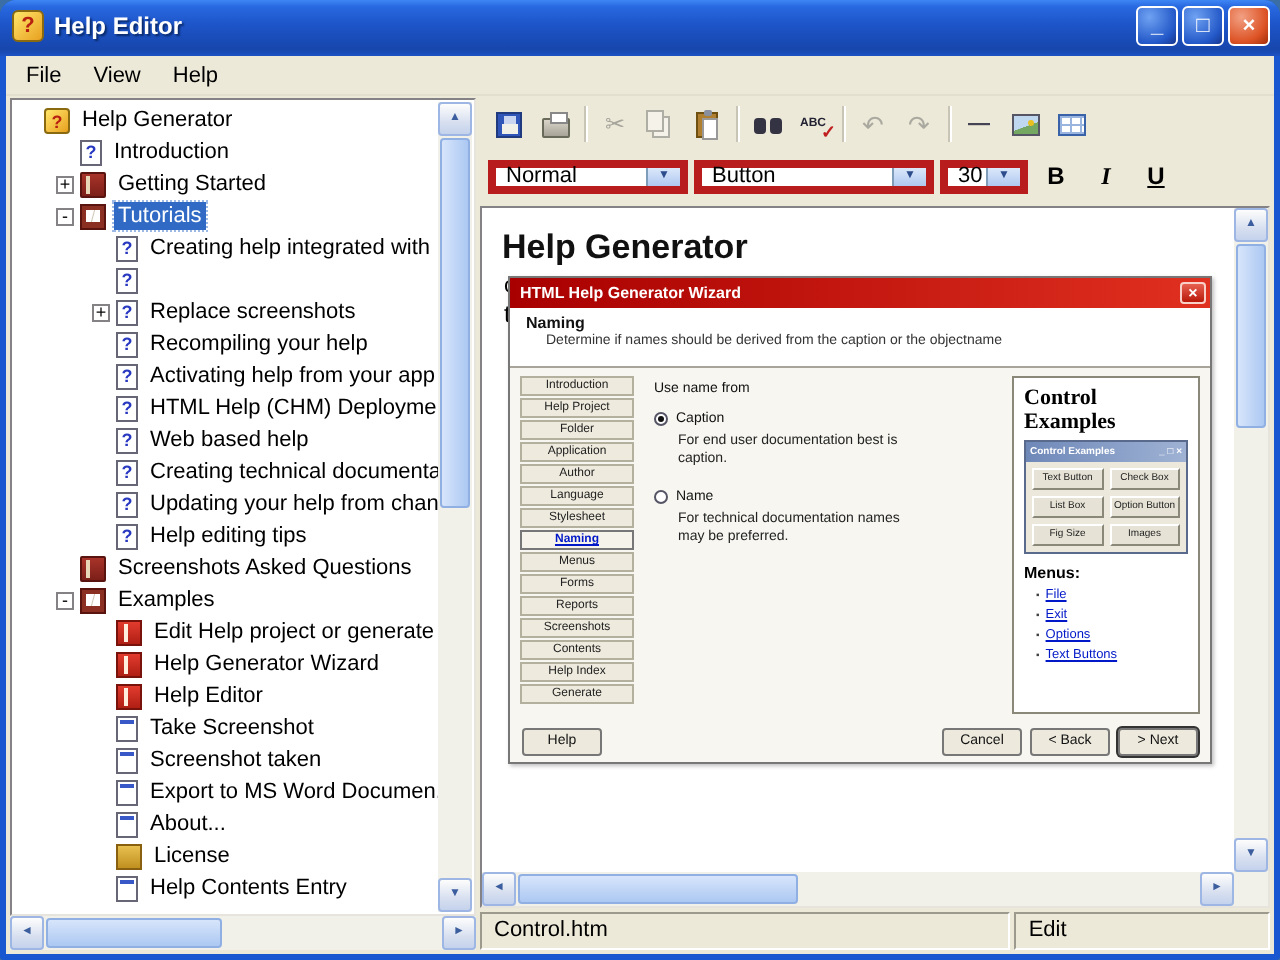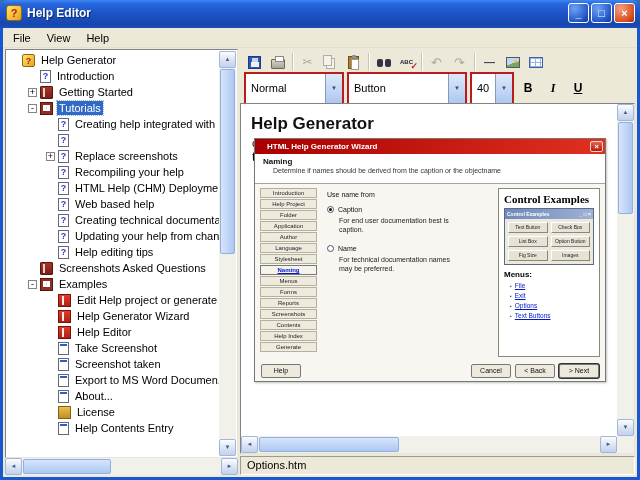--- a/index.html
+++ b/index.html
@@ -84,21 +84,21 @@
 .tb-find::before{left:0}.tb-find::after{right:0}
 .tb-spell{font-size:6px;font-weight:bold;color:#223}
 .tb-spell::after{content:"✓";position:absolute;right:-5px;bottom:-6px;color:#C02020;font-size:9px}
 .tb-undo,.tb-redo{font-size:13px;color:#3A5FA8}
 .tb-hr{font-size:11px;font-weight:bold;color:#445}
 .tb-img{width:14px;height:11px;border:1px solid #556;background:linear-gradient(160deg,#BFD8F0 55%,#74A862 56%)}
 .tb-img::before{content:"";position:absolute;right:2px;top:2px;width:3px;height:3px;border-radius:50%;background:#E8C020}
 .tb-table{width:14px;height:11px;border:1px solid #3A62A8;background-color:#fff;background-image:linear-gradient(#9AB4E0 1px,transparent 1px),linear-gradient(90deg,#9AB4E0 1px,transparent 1px);background-size:5px 4px}
 
 .toolbar2{position:absolute;top:26px;left:0;right:0;height:26px;display:flex;align-items:center;gap:3px;padding:0 4px}
-.dd{height:33px;background:#fff;border:2px solid #b91c1c;display:flex;align-items:center;font-size:11px;padding-left:5px;color:#000}
+.dd{height:17px;background:#fff;border:4px solid #b91c1c;display:flex;align-items:center;font-size:11px;padding-left:5px;color:#000}
 .dd-val{flex:1;overflow:hidden;white-space:nowrap}
 .dd-ar{width:17px;height:100%;flex:none;background:linear-gradient(180deg,#DCE8FA,#AFC8F0);border-left:1px solid #7F9DB9;display:flex;align-items:center;justify-content:center;color:#2C4C8C;font-size:6px}
 .dd-ar::before{content:"▼"}
 .dd.fmt{width:100px}.dd.fnt{width:120px}.dd.fsz{width:44px}
 .fbtn{width:22px;height:22px;background:transparent;border:1px solid transparent;font-size:12px;text-align:center;color:#000;padding:0}
 .fbtn.bold{font-weight:bold}
 .fbtn.italic{font-style:italic;font-family:"Liberation Serif","DejaVu Serif",serif;font-weight:bold}
 .fbtn.under{text-decoration:underline;font-weight:bold}
 
 .contentwrap{position:absolute;top:54px;left:0;right:0;bottom:21px;background:#fff;border:1px solid;border-color:#848284 #E6E4DC #E6E4DC #848284}
@@ -106,37 +106,37 @@
 .doc-h1{font-size:17px;font-weight:bold;color:#111;margin:10px 0 0 10px}
 .contentwrap>.sb-v{right:0;top:0;bottom:17px}
 .contentwrap>.sb-h{left:0;right:17px;bottom:0}
 .doc-frag{font-size:11px;margin:3px 0 0 11px;color:#000}
 .doc-para{font-size:12px;margin:1px 0 0 11px;color:#000}
 .doc-li{font-size:12px;margin:8px 0 0 24px;display:flex;gap:16px;color:#000}
 .doc-link{color:#0018C8;text-decoration:underline}
 
 
 .wiz{position:absolute;left:13px;top:34px;width:352px;height:244px;border:1px solid #777;background:#F7F6F0;box-shadow:1px 1px 2px rgba(0,0,0,.25)}
-.wiz-title{position:absolute;top:0;left:0;right:0;height:15px;background:linear-gradient(90deg,#A80000,#E03020);color:#fff;font-size:8px;font-weight:bold;line-height:15px;padding-left:12px}
+.wiz-title{position:absolute;top:0;left:0;right:0;height:15px;background:linear-gradient(90deg,#A80000,#E03020);color:#fff;font-size:8px;font-weight:bold;line-height:15px;padding-left:5px}
 .wiz-x{position:absolute;top:2px;right:2px;width:13px;height:11px;background:linear-gradient(#E86050,#B81808);border:1px solid #F8D0C8;border-radius:2px;color:#fff;font-size:8px;line-height:9px;text-align:center;font-weight:bold}
 .wiz-head{position:absolute;top:15px;left:0;right:0;height:30px;background:#fff;border-bottom:1px solid #A8A49A;padding:3px 8px}
 .wh-t{font-size:8px;font-weight:bold;color:#111}
 .wh-d{font-size:7px;color:#333;padding-left:10px;margin-top:1px}
 .wiz-body{position:absolute;top:46px;left:0;right:0;bottom:21px}
 .wiz-nav{position:absolute;left:5px;top:3px;width:57px}
 .wn{height:10px;margin-bottom:1px;background:#EEEBDE;border:1px solid #B4B09E;font-size:6px;line-height:8px;text-align:center;color:#222;overflow:hidden}
 .wn.active{color:#0018C8;text-decoration:underline;border-color:#777;background:#F6F4EA;font-weight:bold}
 .wiz-mid{position:absolute;left:72px;top:6px;width:148px;font-size:7px;color:#111}
 .wm-use{margin-bottom:8px}
 .opt{margin-bottom:10px}
 .orow{display:flex;align-items:center;gap:4px}
 .radio{width:7px;height:7px;border:1px solid #556;border-radius:50%;background:#fff;position:relative;flex:none}
 .radio.on::after{content:"";position:absolute;left:1px;top:1px;right:1px;bottom:1px;background:#111;border-radius:50%}
 .odesc{padding-left:12px;margin-top:3px;color:#222;line-height:1.35;width:128px}
-.wiz-right{position:absolute;right:5px;top:3px;bottom:3px;width:102px;background:#fff;border:1px solid #8A8878;padding:4px 5px;overflow:hidden}
+.wiz-right{position:absolute;right:5px;top:3px;bottom:3px;width:94px;background:#fff;border:1px solid #8A8878;padding:4px 5px;overflow:hidden}
 .ce-h{font-family:"Liberation Serif","DejaVu Serif",serif;font-size:11px;font-weight:bold;color:#000}
 .mini{margin-top:3px;border:1px solid #5A6A8C}
 .mini-tb{height:10px;background:linear-gradient(90deg,#6E88B8,#9FB2D4);display:flex;align-items:center;color:#fff;font-size:5px;padding:0 2px;font-weight:bold}
 .mini-ctl{margin-left:auto;font-size:5px}
 .mini-body{background:#ECE9DC;padding:3px;display:grid;grid-template-columns:1fr 1fr;gap:3px}
 .mini-btn{height:11px;background:#E6E3D6;border:1px solid;border-color:#FFF #8A8878 #8A8878 #FFF;font-size:5px;line-height:9px;text-align:center;overflow:hidden;color:#222}
 .wr-menus{font-size:8px;font-weight:bold;margin-top:5px;color:#000}
 .mrow{display:flex;align-items:center;gap:3px;margin:3px 0 0 6px}
 .bull{font-size:5px;color:#444}
 .bull::before{content:"▪"}
@@ -220,20 +220,25 @@
               <span class="tico ic-pageq"></span>
               <span class="tlabel">Replace screenshots</span>
             </div>
 
             <div class="titem lvl2">
               <span class="exp"></span>
               <span class="tico ic-pageq"></span>
               <span class="tlabel">Recompiling your help</span>
             </div>
 
+            <div class="titem lvl2">
+              <span class="exp"></span>
+              <span class="tico ic-pageq"></span>
+              <span class="tlabel">Activating help from your app</span>
+            </div>
 
             <div class="titem lvl2">
               <span class="exp"></span>
               <span class="tico ic-pageq"></span>
               <span class="tlabel">HTML Help (CHM) Deployme...</span>
             </div>
 
             <div class="titem lvl2">
               <span class="exp"></span>
               <span class="tico ic-pageq"></span>
@@ -407,21 +412,21 @@
       <div class="toolbar2">
         <span class="dd fmt">
           <span class="dd-val">Normal</span>
           <span class="dd-ar"></span>
         </span>
         <span class="dd fnt">
           <span class="dd-val">Button</span>
           <span class="dd-ar"></span>
         </span>
         <span class="dd fsz">
-          <span class="dd-val">40</span>
+          <span class="dd-val">30</span>
           <span class="dd-ar"></span>
         </span>
         <button class="fbtn bold">B</button>
         <button class="fbtn italic">I</button>
         <button class="fbtn under">U</button>
       </div>
 
       <div class="contentwrap">
         <div class="doc">
           <div class="doc-h1">Help Generator</div>
@@ -565,18 +570,19 @@
         </div>
         <div class="sb sb-h">
           <span class="sb-btn ar-lf"></span>
           <span class="sb-thumb" style="left:18px;width:140px"></span>
           <span class="sb-btn ar-rt"></span>
         </div>
         <div class="sb-corner"></div>
       </div>
 
       <div class="statusbar">
-        <span class="sp sp-file">Options.htm</span>
+        <span class="sp sp-file">Control.htm</span>
+        <span class="sp sp-mode">Edit</span>
       </div>
 
     </div>
   </div>
 </div>
 
 </body></html>

